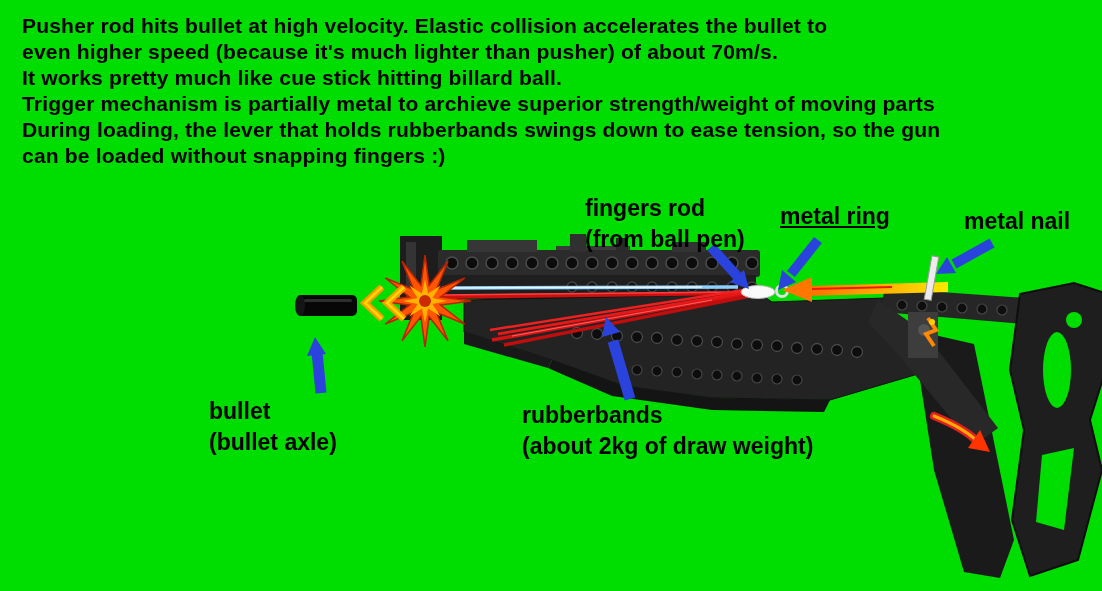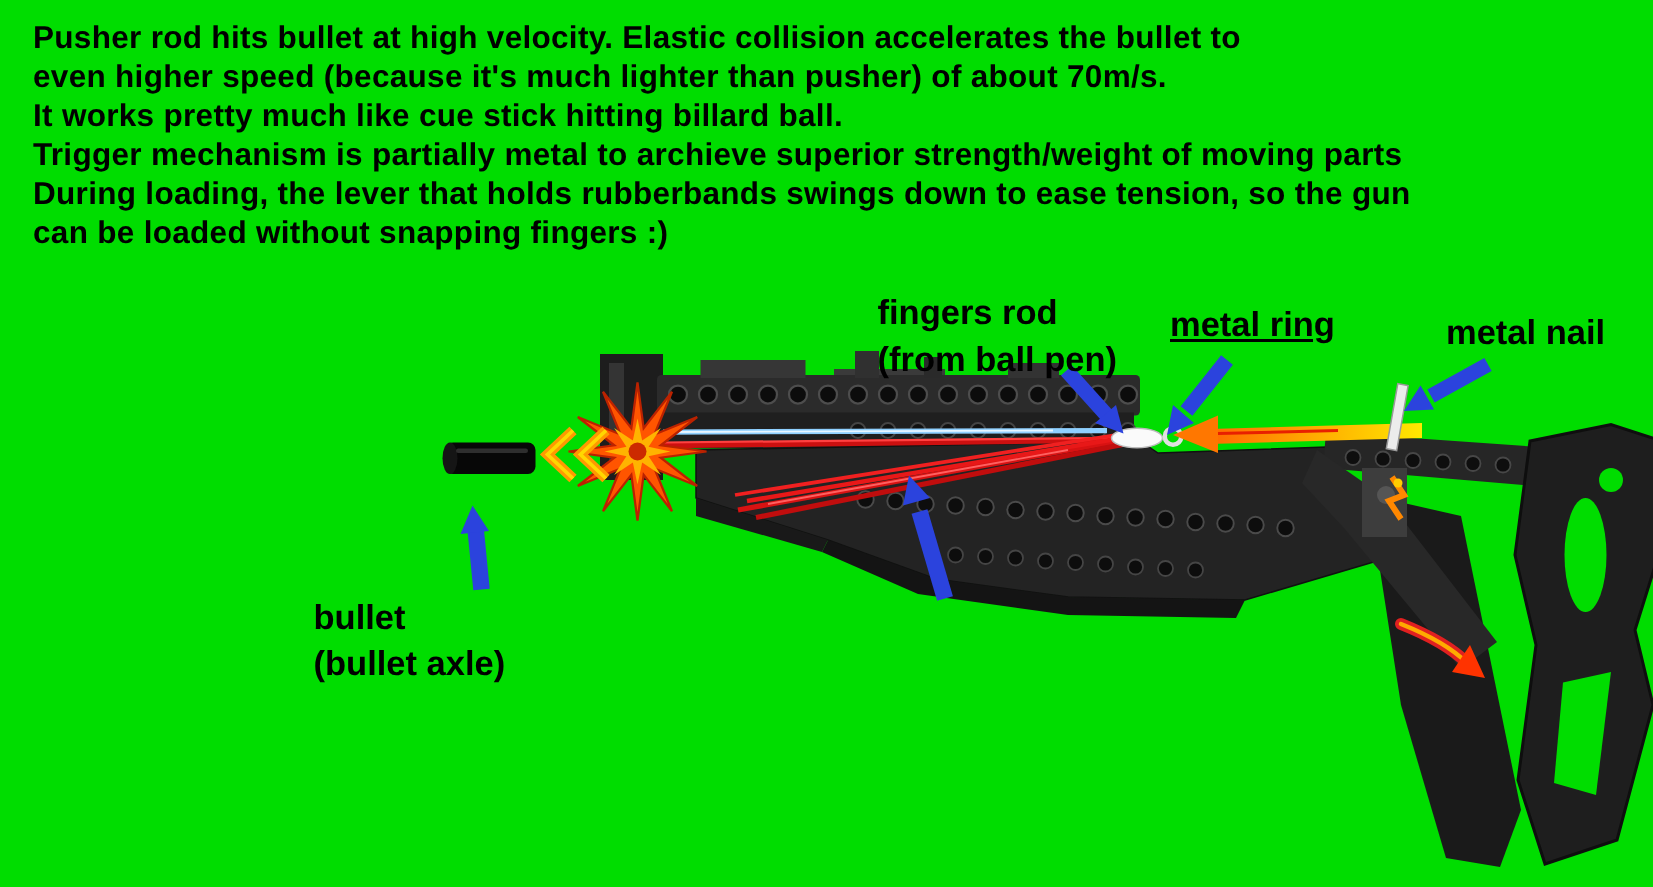--- a/index.html
+++ b/index.html
@@ -236,14 +236,18 @@
 
   <div class="label label-metal-ring">metal ring</div>
 
   <div class="label label-metal-nail">metal nail</div>
 
   <div class="label label-bullet">
     <div>bullet</div>
     <div>(bullet axle)</div>
   </div>
 
+  <div class="label label-rubberbands">
+    <div>rubberbands</div>
+    <div>(about 2kg of draw weight)</div>
+  </div>
 
 </div>
 
 </body></html>

